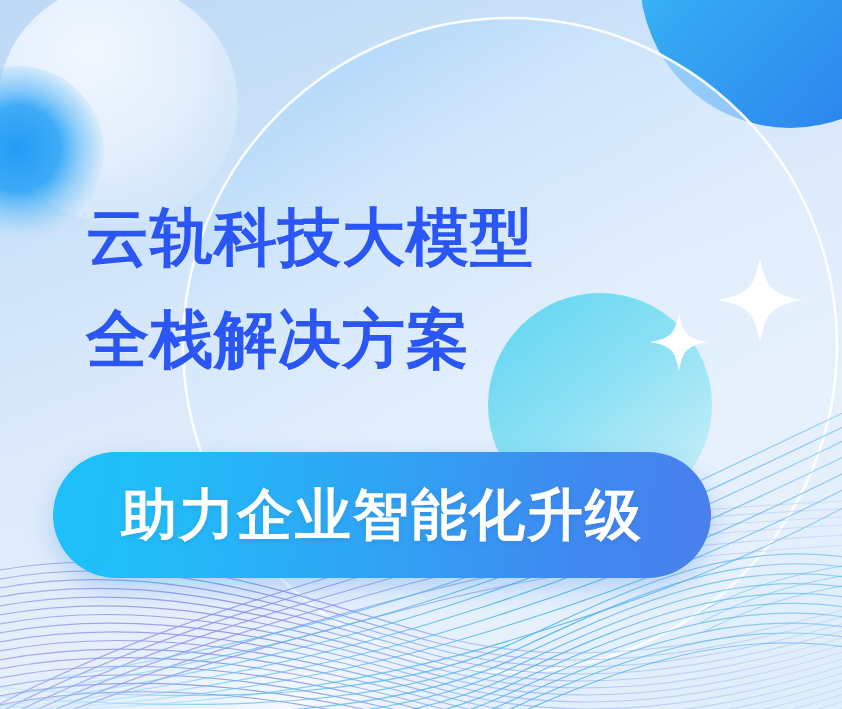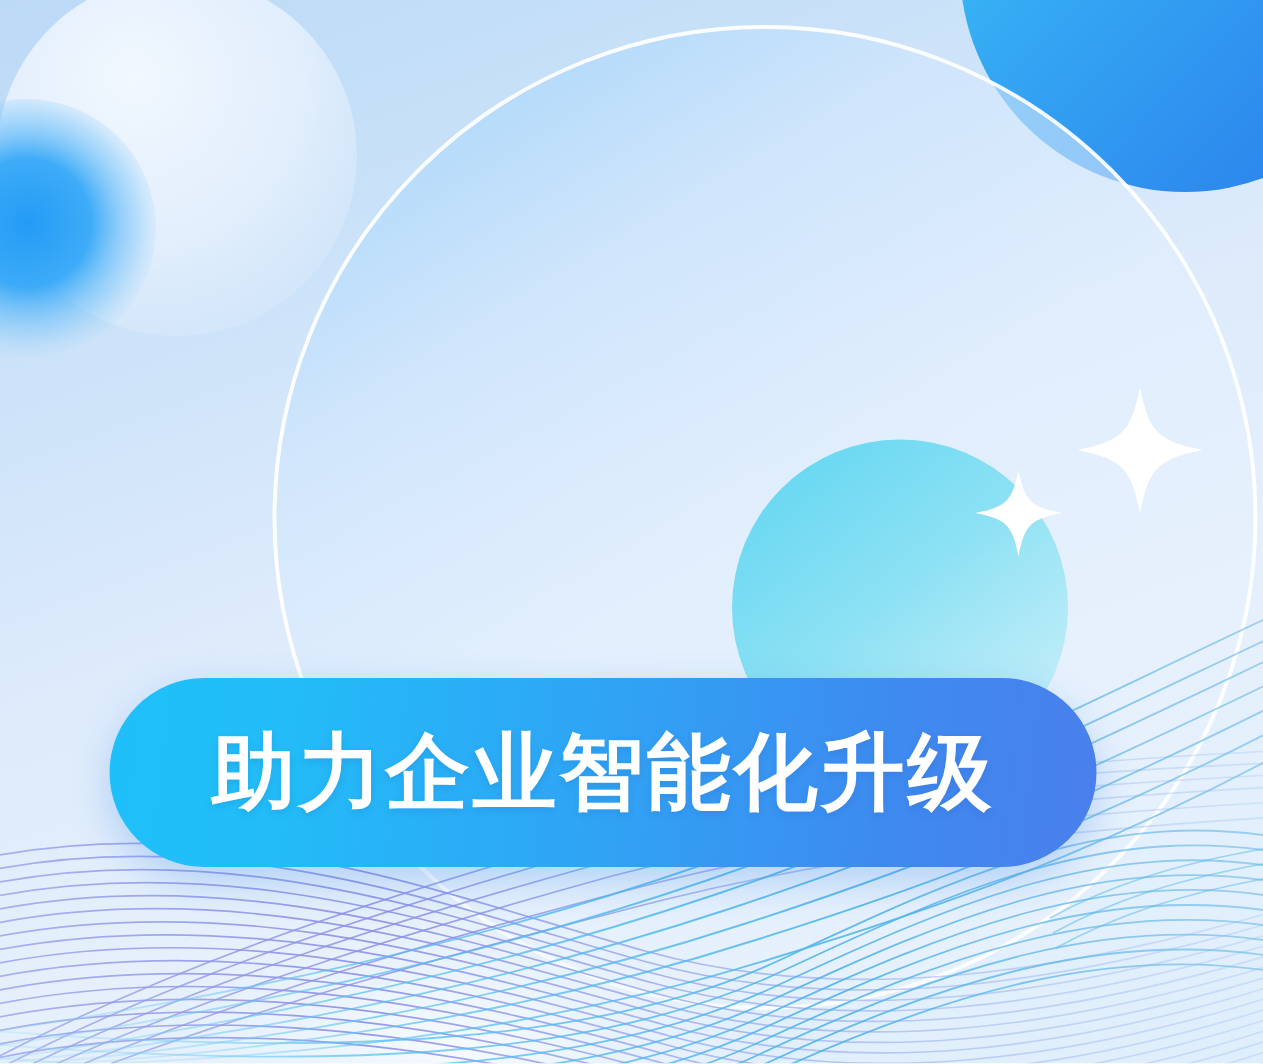--- a/index.html
+++ b/index.html
@@ -53,21 +53,21 @@
     color: #2a56f5;
     white-space: nowrap;
     text-shadow: 0 1px 0 rgba(255,255,255,0.35);
   }
   .headline .line {
     display: block;
   }
 
   .cta-pill {
     position: absolute;
-    left: 73px;
+    left: 53px;
     top: 452px;
     width: 658px;
     height: 126px;
     border-radius: 63px;
     background: linear-gradient(97deg, #1ec0fa 0%, #22bdf8 16%, #2fa5f5 48%, #3f89ef 80%, #4a7fec 100%);
     box-shadow: 0 10px 26px rgba(45,130,230,0.28);
     display: flex;
     align-items: center;
     justify-content: center;
     border: none;
@@ -223,20 +223,24 @@
           <path d="M702 622 C 742 600 786 586 842 576"></path>
           <path d="M704 632 C 744 610 788 596 842 586"></path>
         </g>
 
       </g>
     </svg>
   </div>
 
   <div class="content">
 
+    <h1 class="headline">
+      <span class="line">云轨科技大模型</span>
+      <span class="line">全栈解决方案</span>
+    </h1>
 
     <div class="cta-pill" role="button" tabindex="0">
       <span class="cta-label">助力企业智能化升级</span>
     </div>
 
   </div>
 
 </div>
 
 </body></html>

